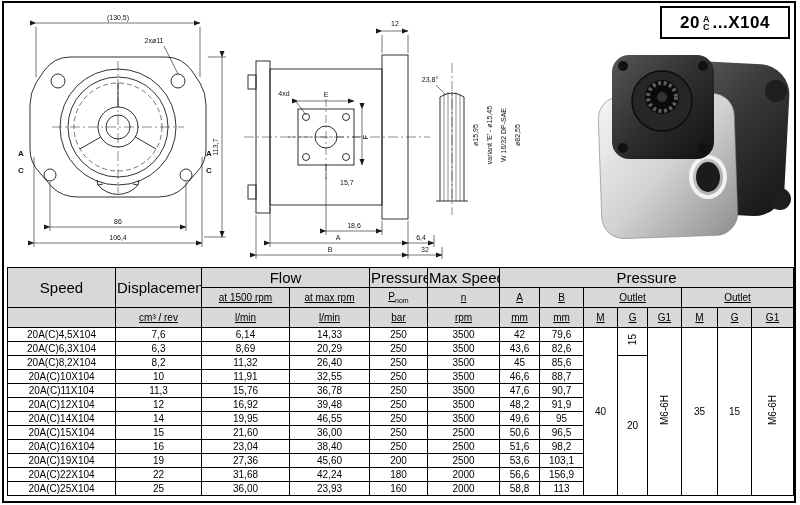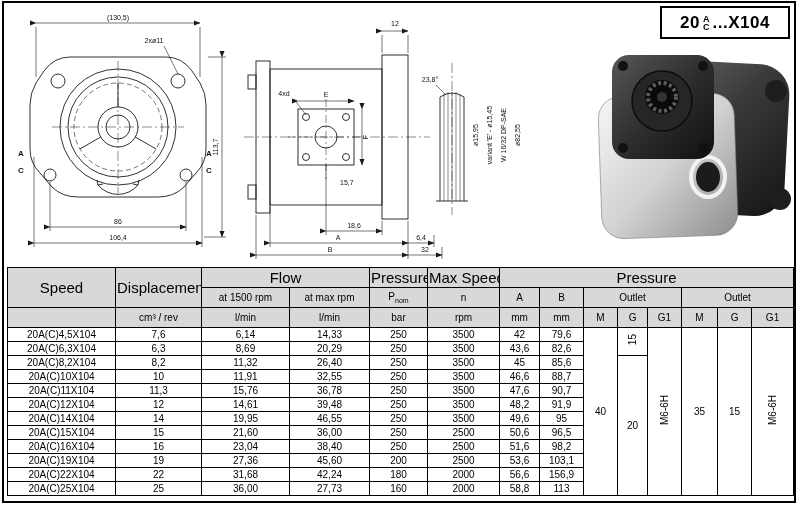--- a/index.html
+++ b/index.html
@@ -10,21 +10,21 @@
   .plabel{font:bold 8px "Liberation Sans",sans-serif;fill:#111;stroke:none;}
   .title-box{position:absolute;top:3px;right:4px;width:130px;height:33px;border:2px solid #000;background:#fff;
              display:flex;align-items:center;justify-content:center;gap:3px;font-weight:bold;color:#000;}
   .title-box .big{font-size:17px;letter-spacing:.5px;}
   .title-box .stack{display:flex;flex-direction:column;align-items:center;font-size:9px;line-height:8px;font-weight:bold;}
   .photo{position:absolute;left:586px;top:44px;width:204px;height:212px;}
   table.datasheet{position:absolute;left:3px;top:264px;width:786px;border-collapse:collapse;table-layout:fixed;}
   .datasheet th,.datasheet td{border:1px solid #000;text-align:center;vertical-align:middle;
       font-size:10px;color:#000;padding:0 1px;overflow:hidden;white-space:nowrap;}
   .datasheet thead th{background:#d8d8d8;font-weight:normal;height:20px;font-size:15px;}
-  .datasheet thead th.sub{font-size:10px;}
+  .datasheet thead th.sub{font-size:10px;text-decoration:underline;}
   .datasheet tbody td{height:13px;line-height:13px;background:#fff;}
   .vert{writing-mode:vertical-rl;transform:rotate(180deg);display:inline-block;font-size:10px;line-height:11px;}
   sub{font-size:7px;}
 </style>
 </head>
 <body>
 
 <div class="page">
 
   <svg class="line-art" width="786" height="262" viewBox="0 0 786 262">
@@ -311,21 +311,21 @@
           <td>15,76</td>
           <td>36,78</td>
           <td>250</td>
           <td>3500</td>
           <td>47,6</td>
           <td>90,7</td>
         </tr>
         <tr>
           <td>20A(C)12X104</td>
           <td>12</td>
-          <td>14,61</td>
+          <td>16,92</td>
           <td>39,48</td>
           <td>250</td>
           <td>3500</td>
           <td>48,2</td>
           <td>91,9</td>
         </tr>
         <tr>
           <td>20A(C)14X104</td>
           <td>14</td>
           <td>19,95</td>
@@ -372,21 +372,21 @@
           <td>42,24</td>
           <td>180</td>
           <td>2000</td>
           <td>56,6</td>
           <td>156,9</td>
         </tr>
         <tr>
           <td>20A(C)25X104</td>
           <td>25</td>
           <td>36,00</td>
-          <td>27,73</td>
+          <td>23,93</td>
           <td>160</td>
           <td>2000</td>
           <td>58,8</td>
           <td>113</td>
         </tr>
       </tbody>
   </table>
 
 </div>
 

